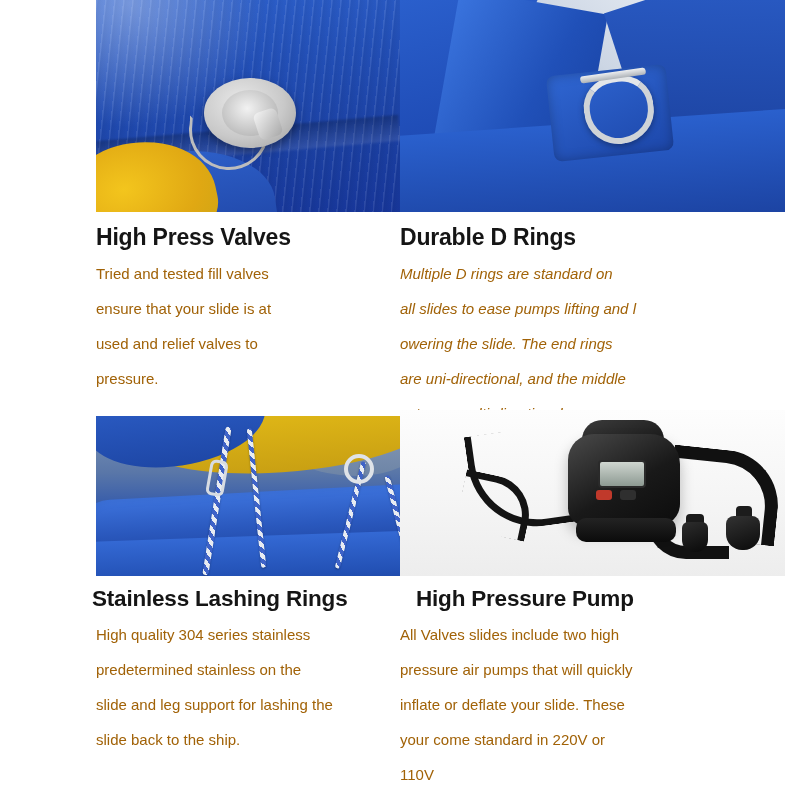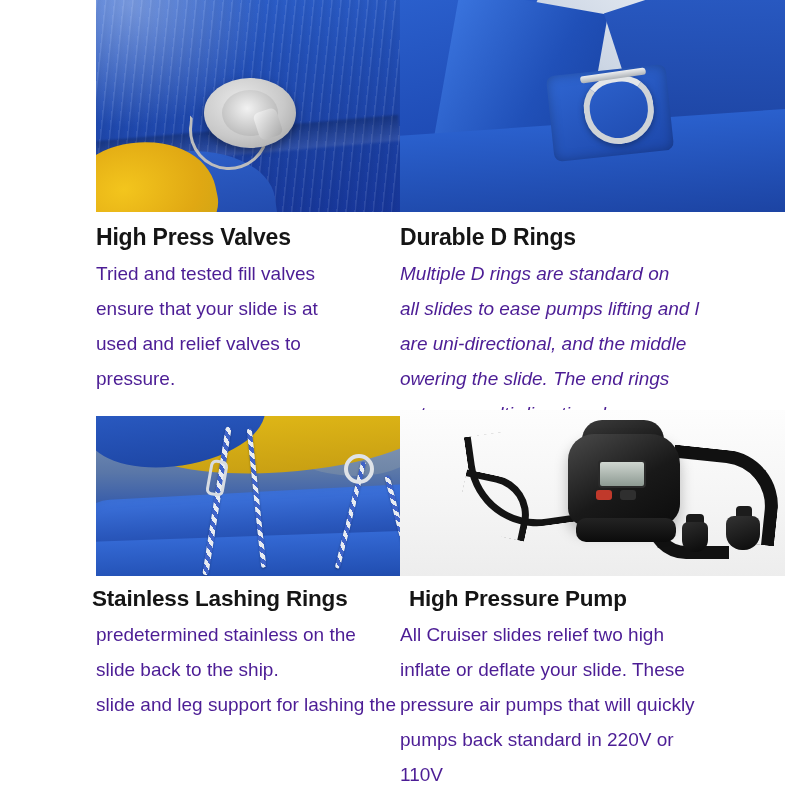--- a/index.html
+++ b/index.html
@@ -68,25 +68,25 @@
   .heading {
     font-size: 23px;
     font-weight: bold;
     letter-spacing: -0.2px;
     line-height: 1.1;
     color: #151515;
   }
   .head-tl { margin: 13px 0 0 96px; }
   .head-tr { margin: 13px 12px 0 0px; }
   .head-bl { margin: 11px 8px 0 92px; font-size: 22.5px; }
-  .head-br { margin: 11px 0 0 9px; font-size: 22.5px; }
+  .head-br { margin: 11px 0 0 16px; font-size: 22.5px; }
   .body-text {
-    font-size: 19px;
+    font-size: 15px;
     line-height: 35px;
-    color: #4c1d95;
+    color: #a16207;
   }
   .body-tl { margin: 6px 0 0 96px; width: 280px; }
   .body-tr { margin: 6px 0 0 0px; width: 300px; font-style: italic; }
   .body-bl { margin: 5px 0 0 96px; width: 290px; }
   .body-br { margin: 5px 0 0 0px; width: 300px; }
   .body-text div { white-space: nowrap; }
 
   
   .p1-bg {
     position: absolute; inset: 0;
@@ -409,22 +409,22 @@
         <div class="p2-darkwedge"></div>
         <div class="p2-lowerband"></div>
         <div class="p2-patch"></div>
         <div class="p2-dring"></div>
         <div class="p2-dring-bar"></div>
       </div>
       <div class="heading head-tr">Durable D Rings</div>
       <div class="body-text body-tr">
         <div>Multiple D rings are standard on</div>
         <div>all slides to ease pumps lifting and l</div>
+        <div>owering the slide. The end rings</div>
         <div>are uni-directional, and the middle</div>
-        <div>owering the slide. The end rings</div>
         <div>sets are multi-directional.</div>
       </div>
     </div>
 
     <div class="cell cell-bl">
       <div class="photo photo-bl">
         <div class="p3-bg"></div>
         <div class="p3-greytop"></div>
         <div class="p3-yellowtop"></div>
         <div class="p3-bluetop"></div>
@@ -432,23 +432,24 @@
         <div class="p3-tube2"></div>
         <div class="p3-rope p3-rope-a"></div>
         <div class="p3-rope p3-rope-b"></div>
         <div class="p3-rope p3-rope-c"></div>
         <div class="p3-rope p3-rope-d"></div>
         <div class="p3-clip"></div>
         <div class="p3-ring"></div>
       </div>
       <div class="heading head-bl">Stainless Lashing Rings</div>
       <div class="body-text body-bl">
+        <div>High quality 304 series stainless</div>
         <div>predetermined stainless on the</div>
+        <div>slide and leg support for lashing the</div>
         <div>slide back to the ship.</div>
-        <div>slide and leg support for lashing the</div>
       </div>
     </div>
 
     <div class="cell cell-br">
       <div class="photo photo-br">
         <div class="p4-bg"></div>
         <div class="p4-cord"></div>
         <div class="p4-cord2"></div>
         <div class="p4-hose"></div>
         <div class="p4-hose2"></div>
@@ -458,22 +459,22 @@
         <div class="p4-btn1"></div>
         <div class="p4-btn2"></div>
         <div class="p4-base"></div>
         <div class="p4-noz1-top"></div>
         <div class="p4-noz1"></div>
         <div class="p4-noz2-top"></div>
         <div class="p4-noz2"></div>
       </div>
       <div class="heading head-br">High Pressure Pump</div>
       <div class="body-text body-br">
-        <div>All Cruiser slides relief two high</div>
+        <div>All Valves slides include two high</div>
+        <div>pressure air pumps that will quickly</div>
         <div>inflate or deflate your slide. These</div>
-        <div>pressure air pumps that will quickly</div>
-        <div>pumps back standard in 220V or</div>
+        <div>your come standard in 220V or</div>
         <div>110V</div>
       </div>
     </div>
 
   </div>
 </div>
 
 </body></html>

